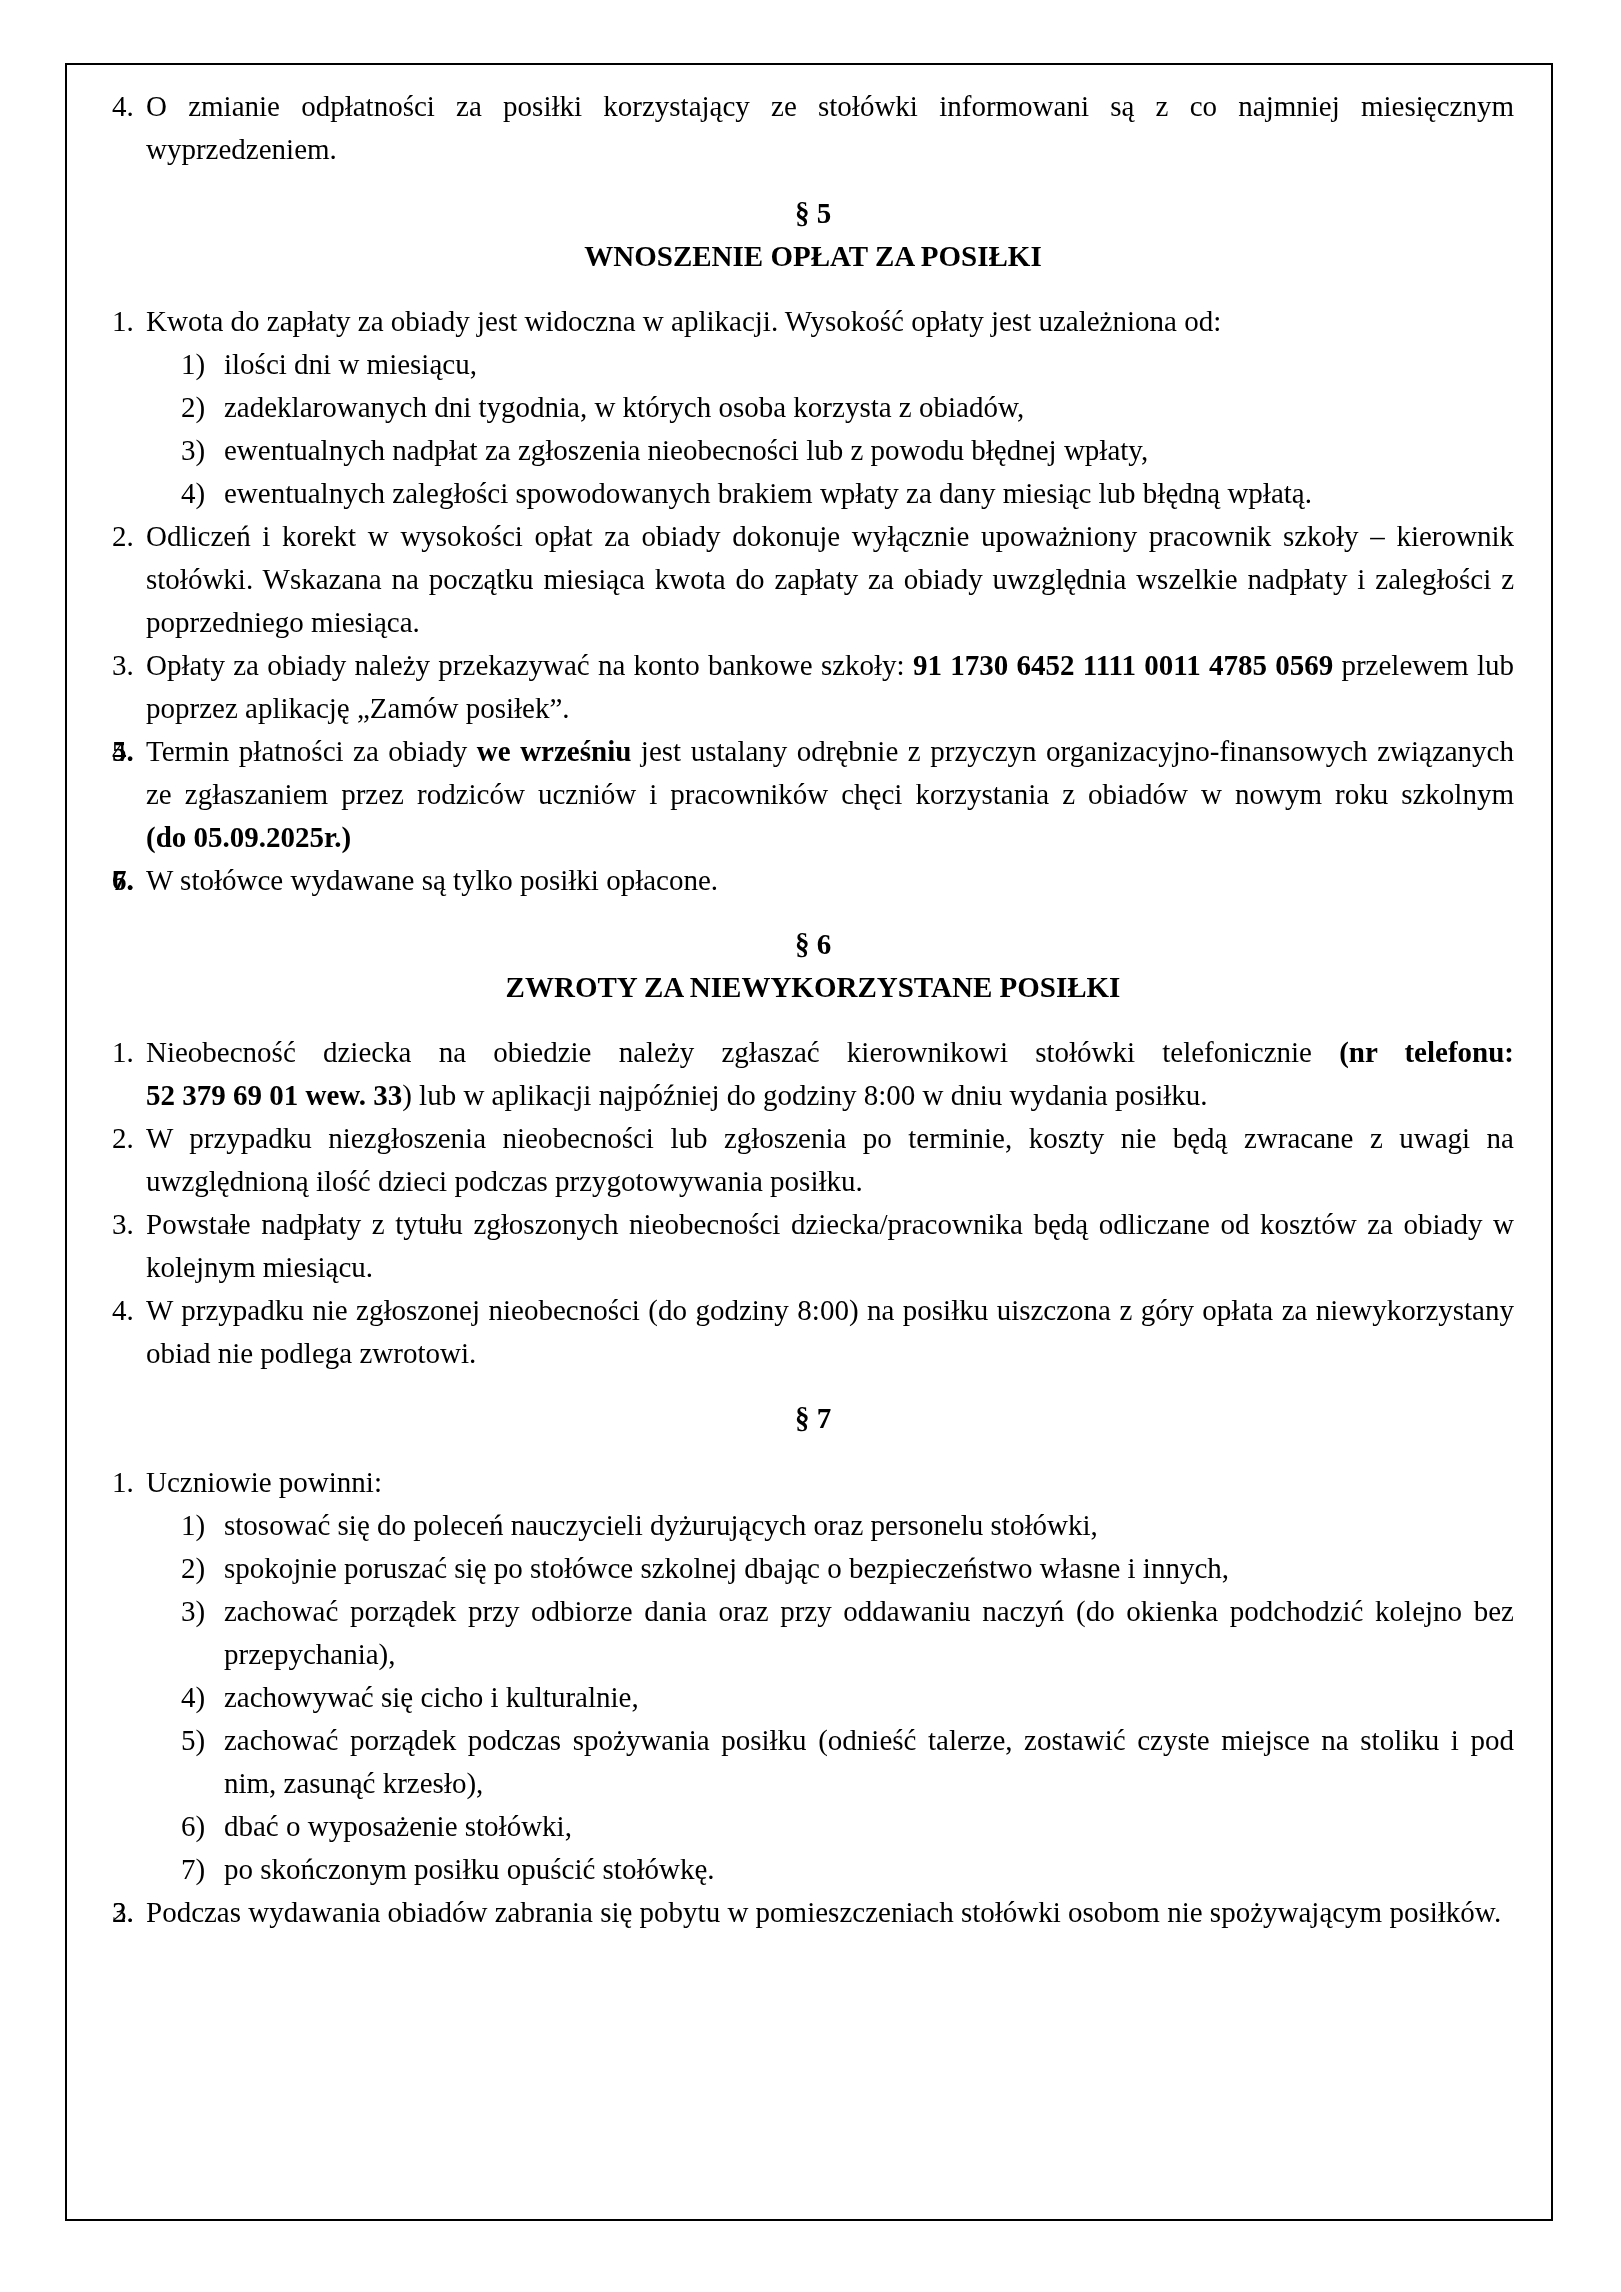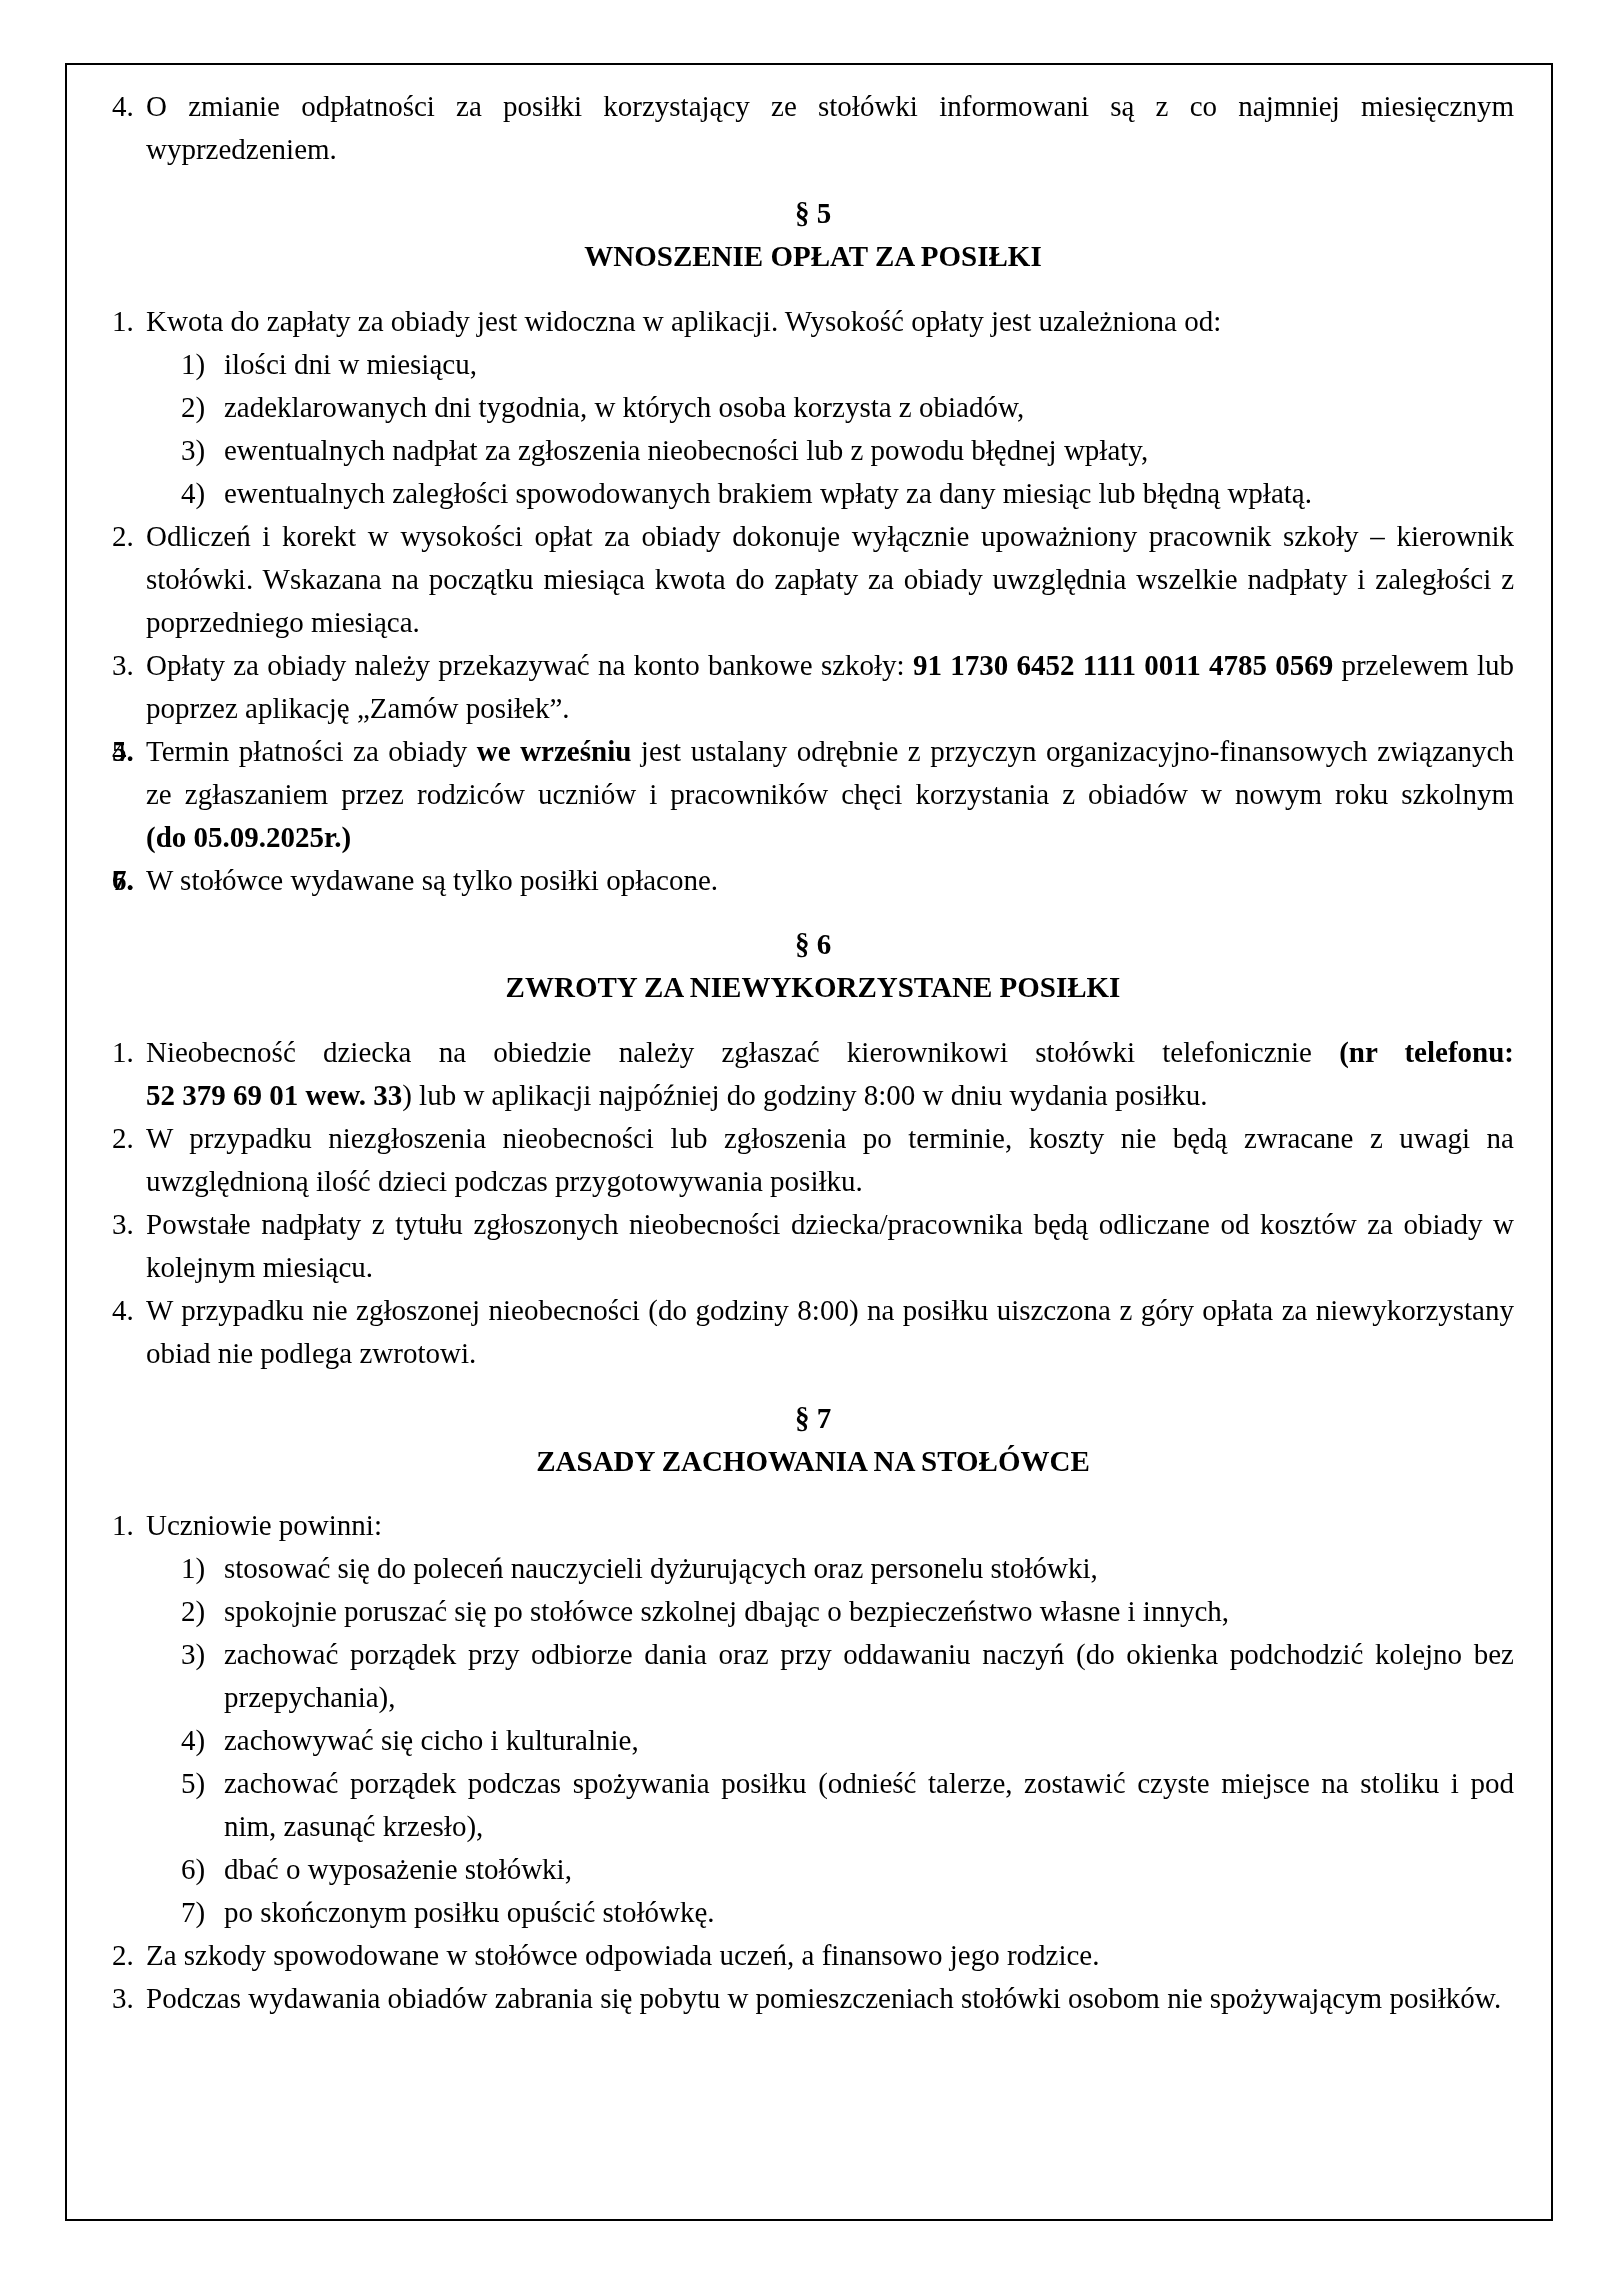--- a/index.html
+++ b/index.html
@@ -134,21 +134,20 @@
   <div class="item l1">
     <span class="num">3.</span><span>Powstałe nadpłaty z tytułu zgłoszonych nieobecności dziecka/pracownika będą odliczane od kosztów za obiady w kolejnym miesiącu.</span>
   </div>
 
   <div class="item l1">
     <span class="num">4.</span><span>W przypadku nie zgłoszonej nieobecności (do godziny 8:00) na posiłku uiszczona z góry opłata za niewykorzystany obiad nie podlega zwrotowi.</span>
   </div>
 
   <div class="heading">
     <div>§ 7</div>
-    <div>ZASADY ZACHOWANIA NA STOŁÓWCE</div>
   </div>
 
   <div class="item l1">
     <span class="num">1.</span><span>Uczniowie powinni:</span>
   </div>
   <div class="item l2">
     <span class="num">1)</span><span>stosować się do poleceń nauczycieli dyżurujących oraz personelu stołówki,</span>
   </div>
   <div class="item l2">
     <span class="num">2)</span><span>spokojnie poruszać się po stołówce szkolnej dbając o bezpieczeństwo własne i innych,</span>
@@ -163,21 +162,21 @@
     <span class="num">5)</span><span>zachować porządek podczas spożywania posiłku (odnieść talerze, zostawić czyste miejsce na stoliku i pod nim, zasunąć krzesło),</span>
   </div>
   <div class="item l2">
     <span class="num">6)</span><span>dbać o wyposażenie stołówki,</span>
   </div>
   <div class="item l2">
     <span class="num">7)</span><span>po skończonym posiłku opuścić stołówkę.</span>
   </div>
 
   <div class="item l1">
-    <span class="num">2.</span><span>Za szkody spowodowane w stołówce odpowiada uczeń, a finansowo jego rodzice.</span>
+    <span class="num">2.</span>
   </div>
 
   <div class="item l1">
     <span class="num">3.</span><span>Podczas wydawania obiadów zabrania się pobytu w pomieszczeniach stołówki osobom nie spożywającym posiłków.</span>
   </div>
 
 </div>
 
 
 </body></html>

